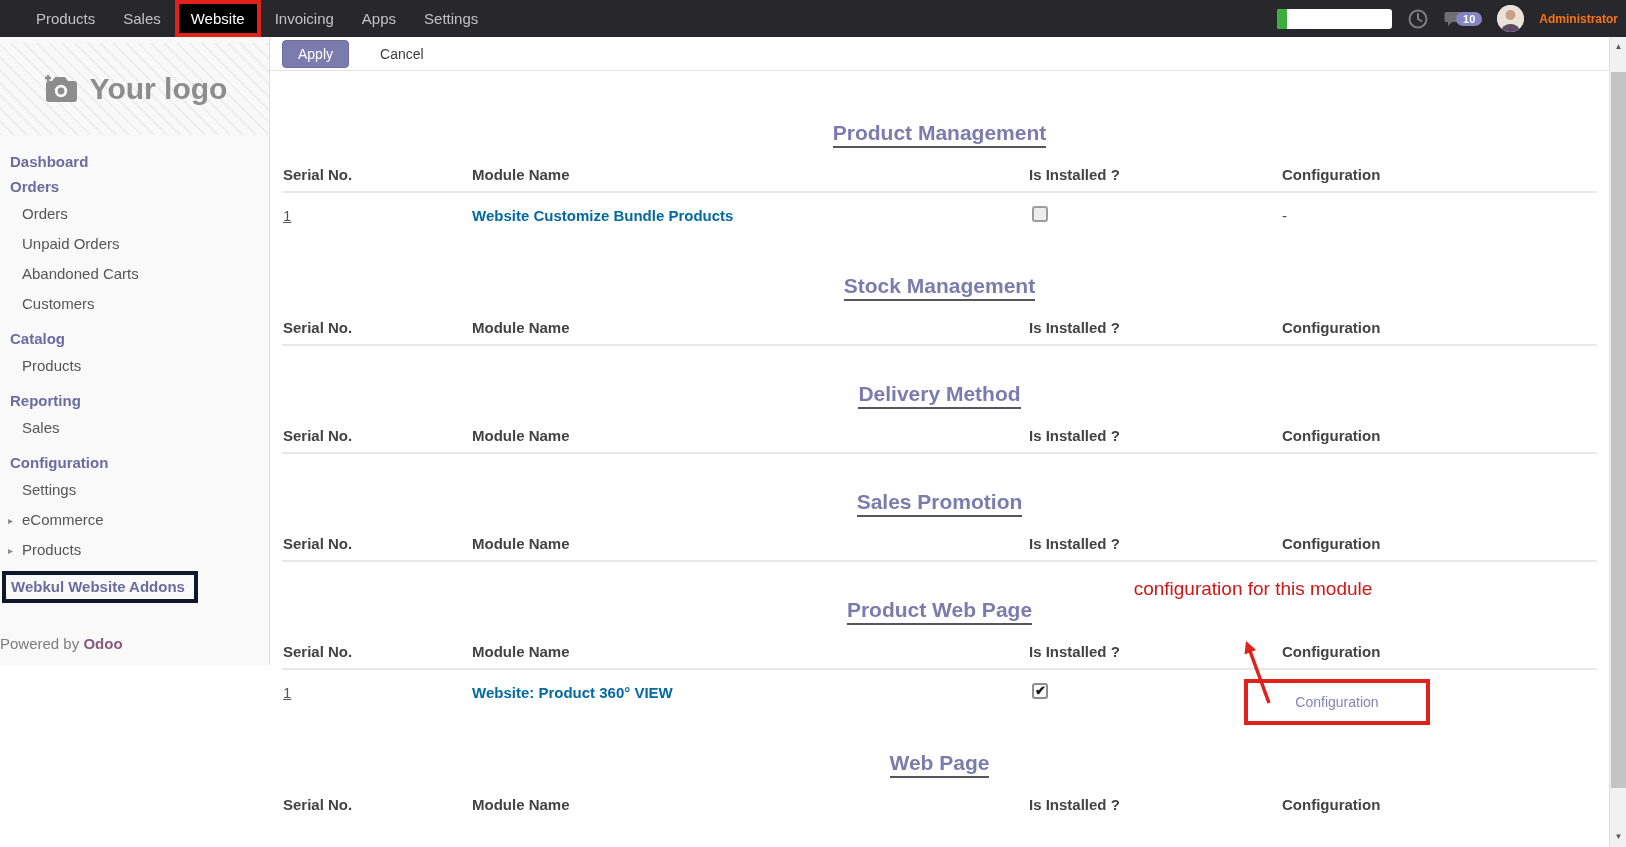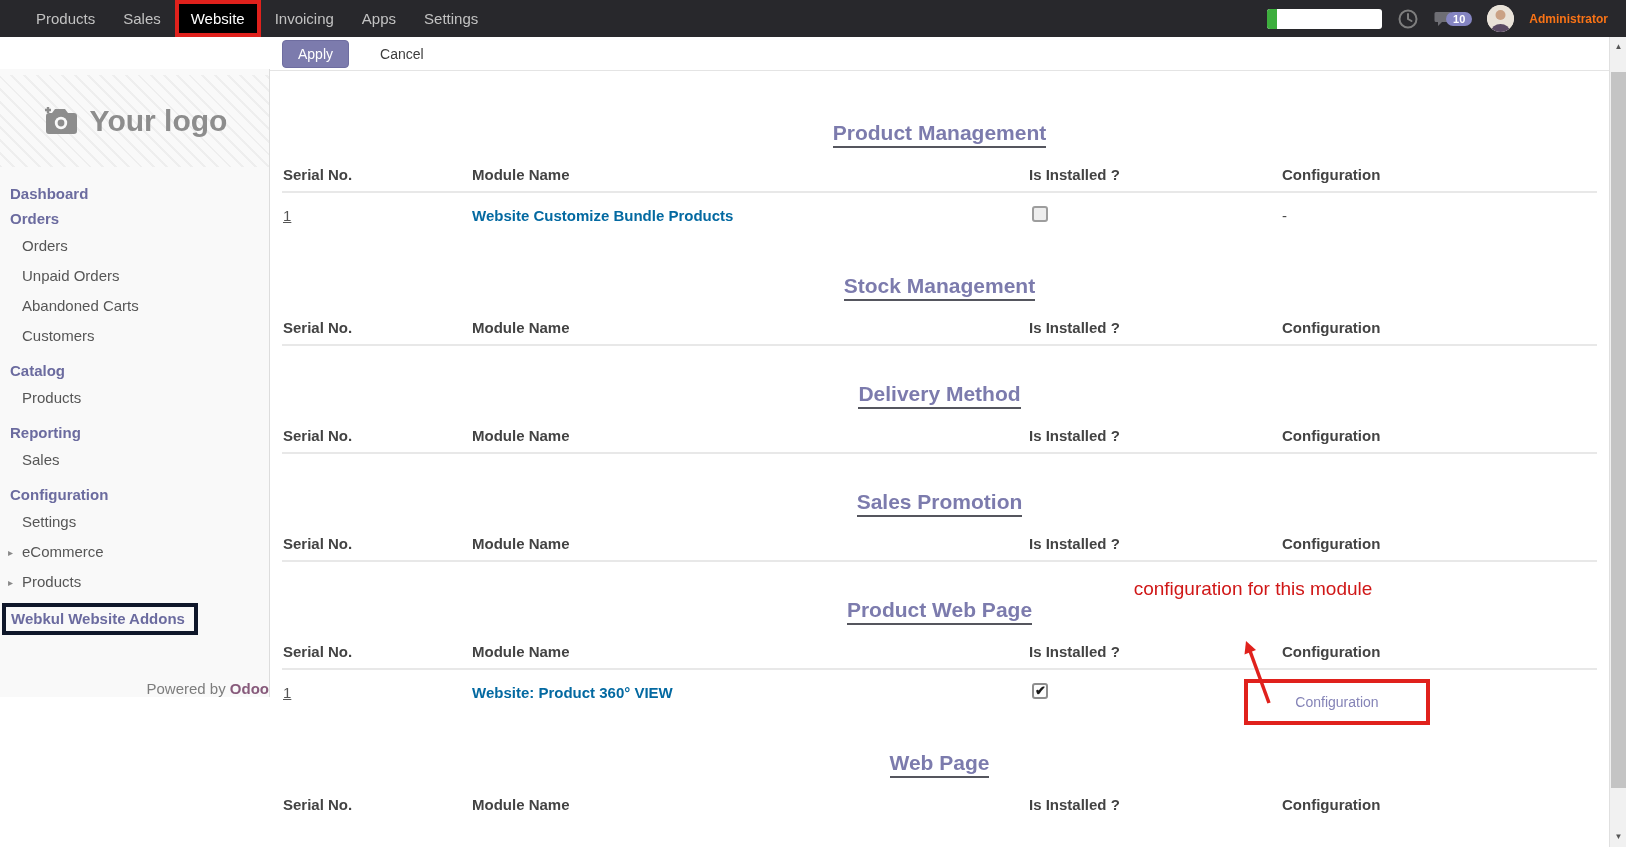--- a/index.html
+++ b/index.html
@@ -4,44 +4,44 @@
 <style>
   * { margin:0; padding:0; box-sizing:border-box; }
   html,body { width:1626px; height:847px; overflow:hidden; font-family:"Liberation Sans", sans-serif; background:#fff; }
   .page { position:relative; width:1626px; height:847px; }
 
   
   .navbar { position:absolute; top:0; left:0; width:1626px; height:37px; background:#28282c; display:flex; align-items:stretch; z-index:30; }
   .nav-left { display:flex; align-items:stretch; padding-left:22px; }
   .nav-item { color:#c2c2c2; font-size:15px; display:flex; align-items:center; padding:0 14px; cursor:pointer; }
   .nav-item.active { background:#000; color:#fff; border:4px solid #e0211c; padding:0 12px; }
-  .nav-right { margin-left:auto; display:flex; align-items:center; gap:15px; padding-right:18px; }
+  .nav-right { margin-left:auto; display:flex; align-items:center; gap:15px; padding-right:8px; }
   .progress-pill { width:115px; height:20px; background:#fff; border-radius:3px; overflow:hidden; position:relative; }
   .progress-pill .fill { position:absolute; left:0; top:0; bottom:0; width:10px; background:#3dae3d; }
   .clock-icon { width:22px; height:22px; }
   .msg-wrap { display:flex; align-items:center; position:relative; }
   .bubble-icon { width:18px; height:16px; }
   .msg-badge { background:#8585c2; color:#fff; font-size:11px; border-radius:9px; padding:1px 7px; margin-left:-6px; font-weight:bold; }
   .avatar { width:27px; height:27px; border-radius:50%; background:#f2ece6; overflow:hidden; display:flex; align-items:flex-end; justify-content:center; }
   .user-name { color:#f97316; font-size:12px;font-weight:bold; }
 
   
-  .sidebar { position:absolute; top:37px; left:0; width:270px; height:628px; background:#f9f9f9; border-right:1px solid #ddd;margin-top:32px; }
+  .sidebar { position:absolute; top:37px; left:0; width:270px; height:628px; background:#f9f9f9; border-right:1px solid #ddd; }
   .logo-area { height:92px; margin-top:6px; display:flex; align-items:center; justify-content:center; gap:12px;
     background:repeating-linear-gradient(45deg, rgba(0,0,0,0.045) 0 2px, transparent 2px 9px); }
   .logo-text { font-size:30px; font-weight:bold; color:#8d8d8d; }
   .camera-icon { width:36px; height:32px; }
   .side-menu { padding-top:14px; font-size:15px; }
   .side-header { color:#6b6b9f; font-weight:bold; padding:3px 10px; line-height:19px; }
   .side-item { color:#565656; padding:6px 10px 6px 22px; line-height:18px; cursor:pointer; position:relative; }
   .side-item .caret { position:absolute; left:8px; top:7px; font-size:10px; color:#8a8a8a; }
   .gap-s { height:7px; }
   .side-highlight { margin:6px 0 0 2px; display:inline-block; border:4px solid #0f172a; padding:3px 9px 4px 5px; }
   .side-highlight .hl-label { color:#6b6b9f; font-weight:bold; font-size:15px; }
-  .powered { position:absolute; bottom:0; width:100%; text-align:right; font-size:15px; color:#7d7d7d; }
+  .powered { position:absolute; bottom:13px; width:100%; text-align:left; font-size:15px; color:#7d7d7d; }
   .powered b { color:#875a7b; }
 
   
   .main { position:absolute; top:37px; left:270px; width:1339px; height:810px; background:#fff; overflow:hidden; }
   .toolbar { height:34px; border-bottom:1px solid #e4e4e4; display:flex; align-items:center; padding-left:12px; gap:16px; }
   .btn-apply { background:#7c7bad; border:1px solid #6e6da0; color:#fff; font-size:14px; padding:5px 15px; border-radius:4px; cursor:pointer; font-family:inherit; }
   .btn-cancel { background:transparent; border:none; color:#3c3c3c; font-size:14px; padding:5px 15px; cursor:pointer; font-family:inherit; }
 
   .content { padding:0 12px; }
   .section-title-row { text-align:center; margin-top:36px; }

